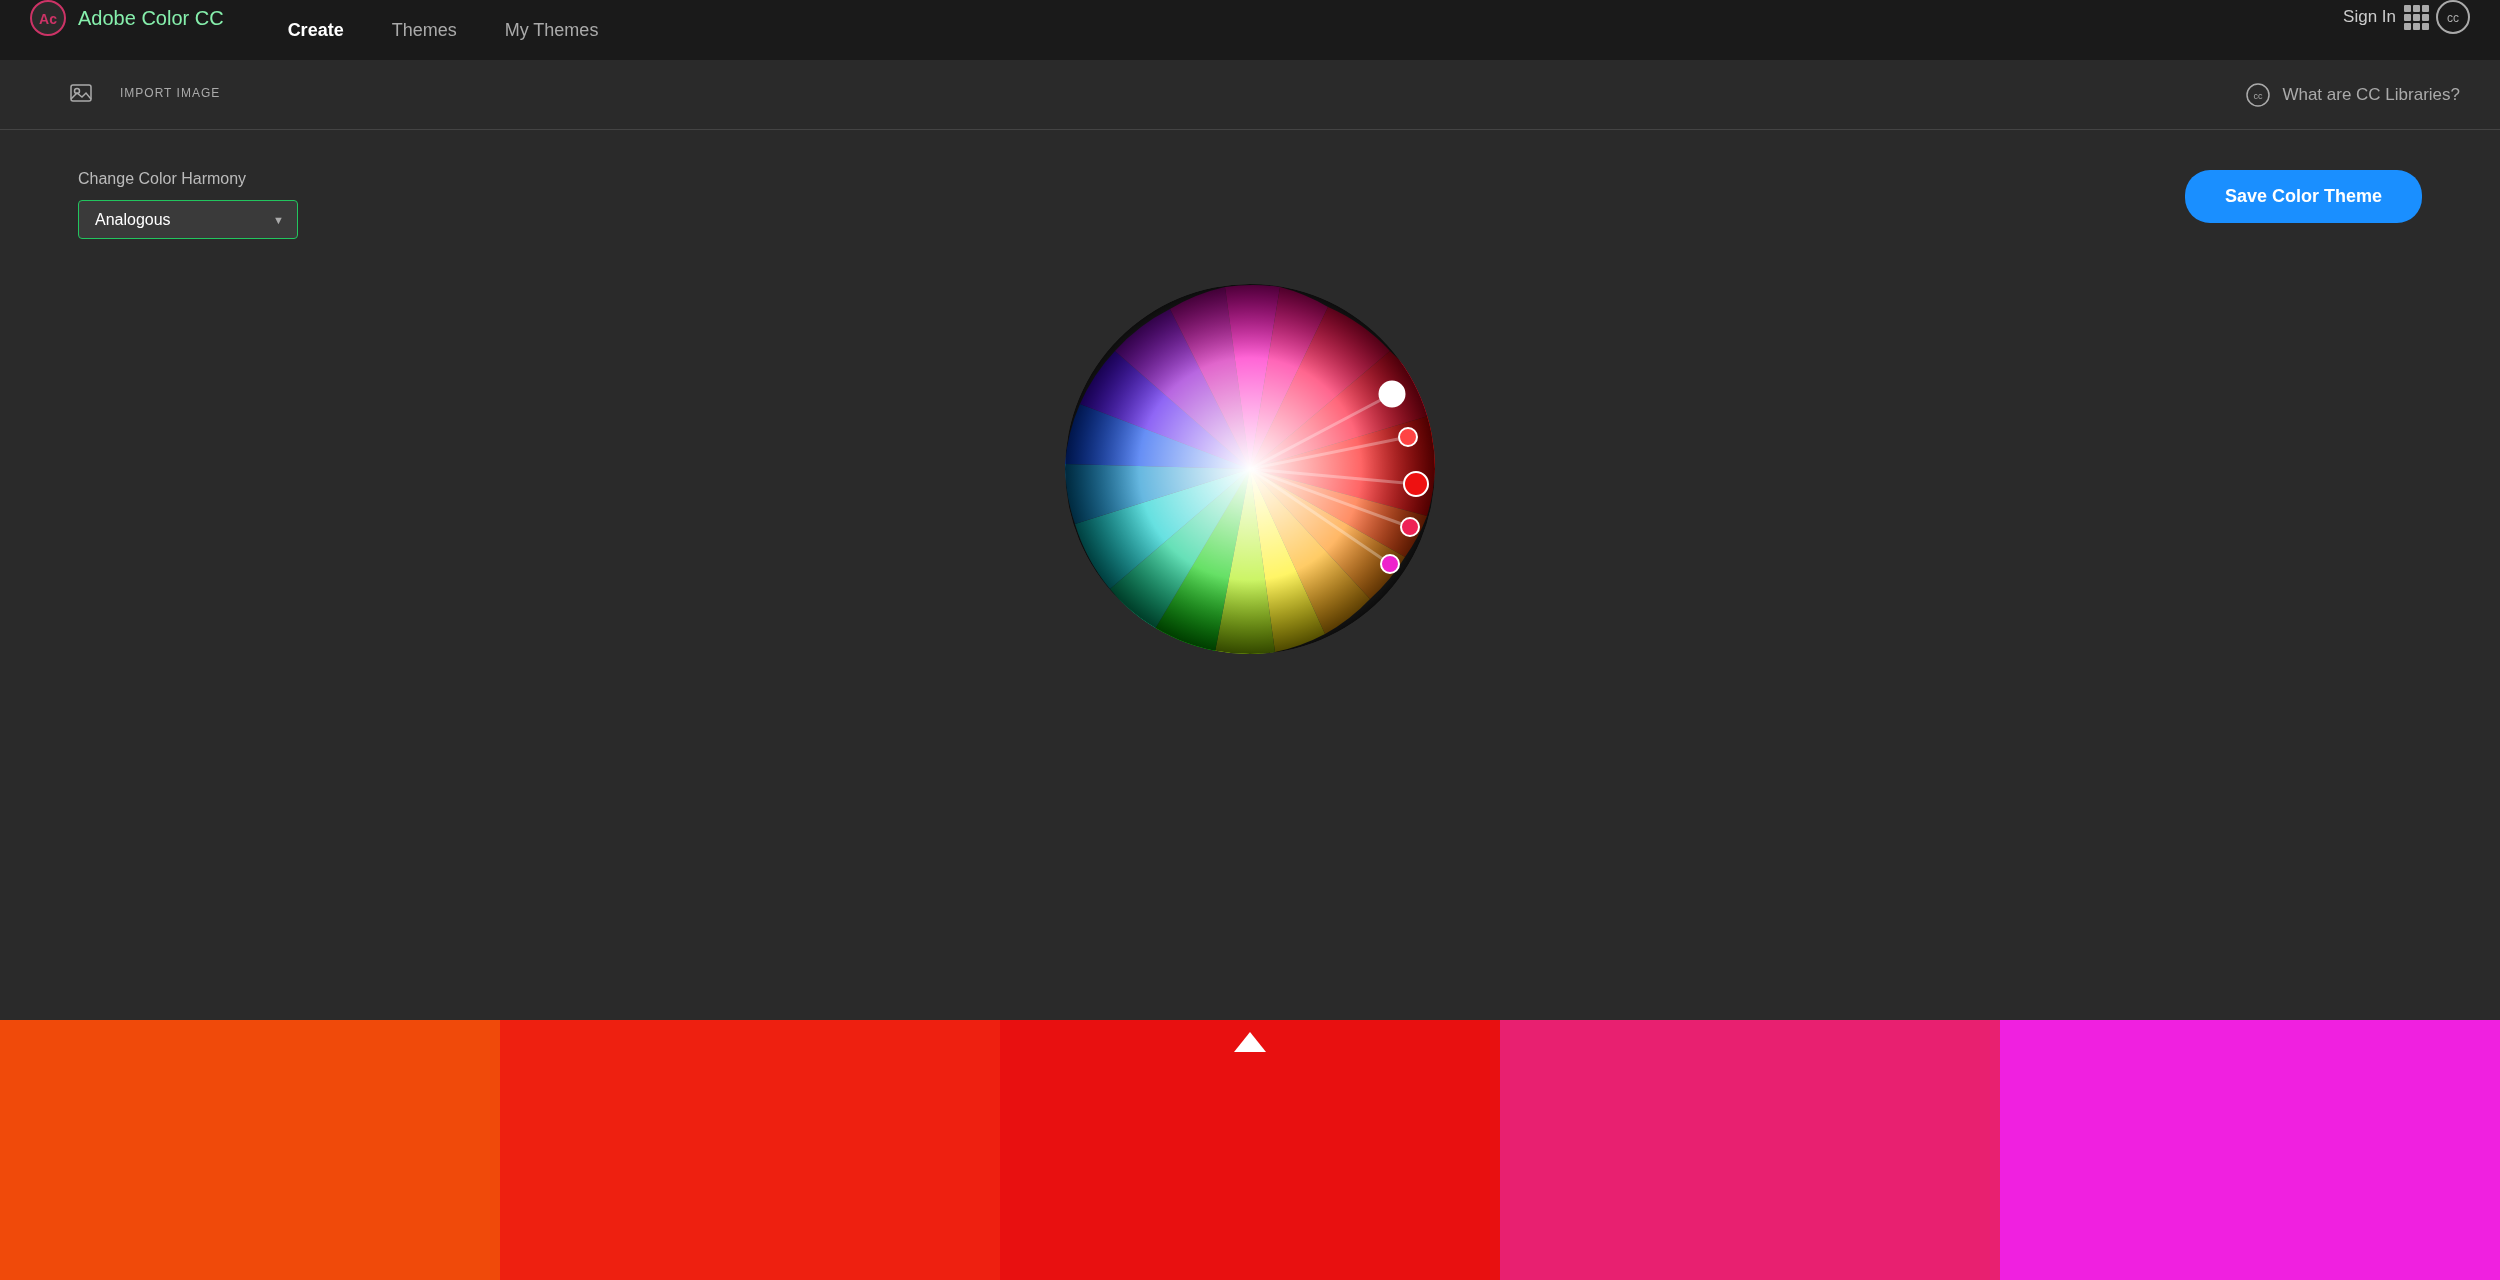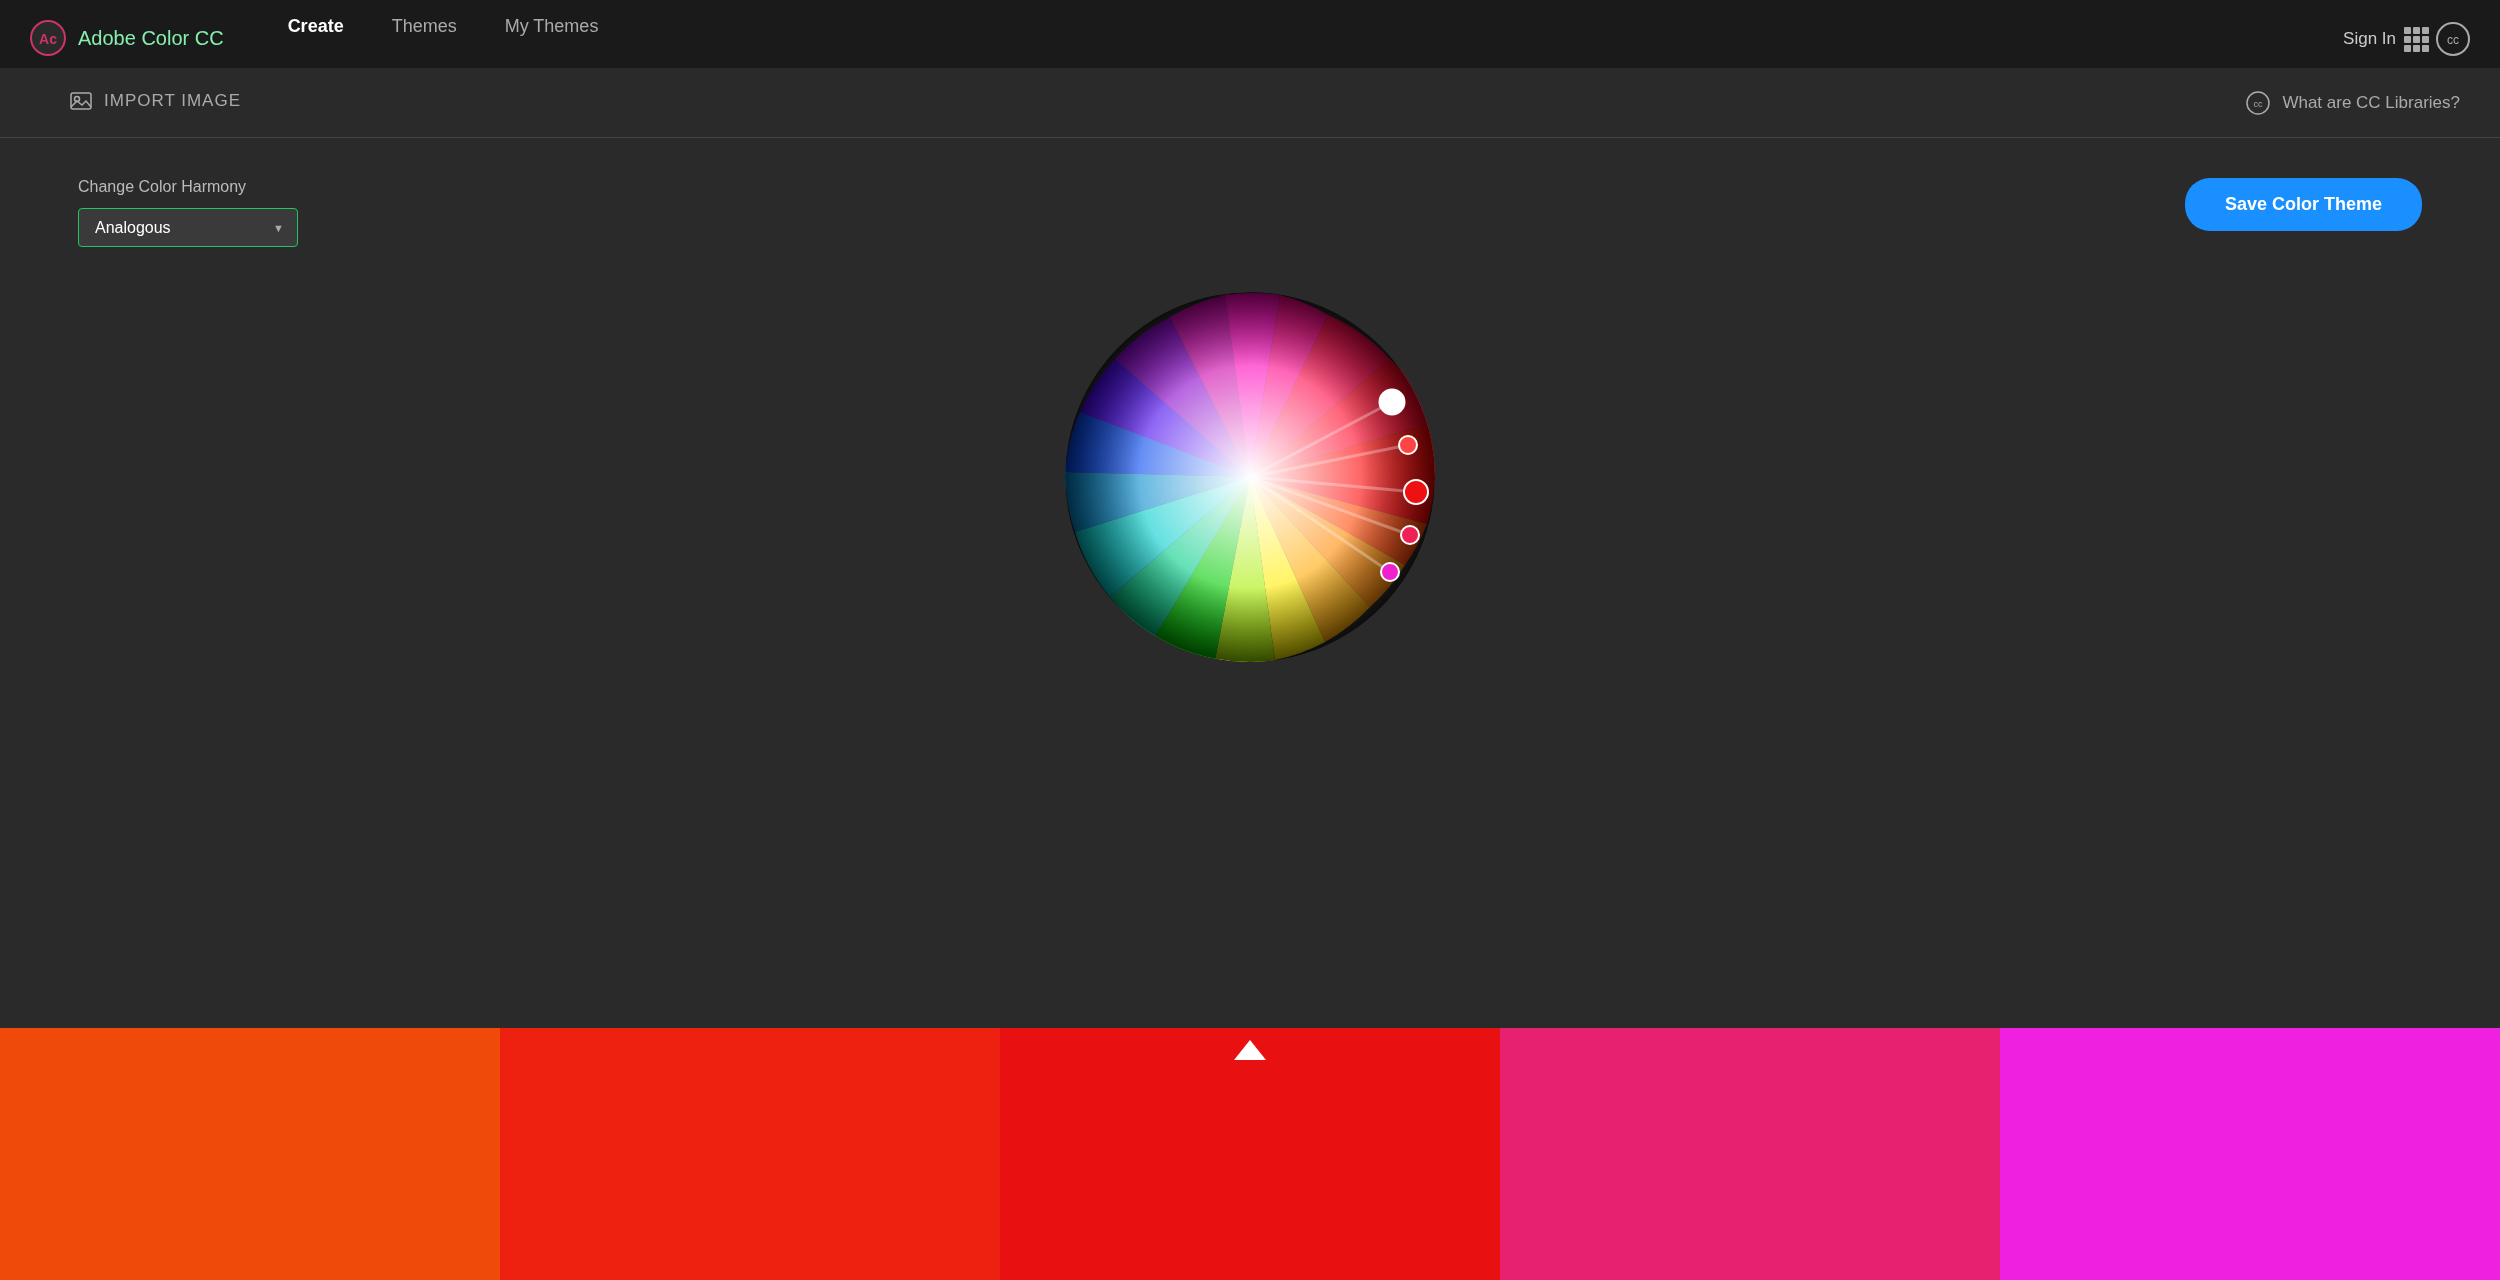--- a/index.html
+++ b/index.html
@@ -8,24 +8,24 @@
       color: #ccc;
       font-family: Arial, sans-serif;
       width: 2500px;
       min-height: 1280px;
       overflow-x: hidden;
     }
 
     
     .top-nav {
       background: #1a1a1a;
-      height: 68px;
-      display: flex;
-      align-items: flex-end;
-      padding: 12px 30px;
+      height: 60px;
+      display: flex;
+      align-items: flex-start;
+      padding: 0 30px;
       gap: 0;
     }
     .nav-brand {
       display: flex;
       align-items: center;
       gap: 12px;
       margin-right: 40px;
     }
     .nav-brand-logo {
       width: 36px;
@@ -90,25 +90,25 @@
       position: relative;
     }
     .sub-nav-tabs {
       display: flex;
       gap: 0;
       height: 100%;
     }
     .sub-tab {
       display: flex;
       align-items: center;
-      gap: 12px;
+      gap: 28px;
       padding: 0 30px;
       cursor: pointer;
       color: #aaa;
-      font-size: 17px;
+      font-size: 12px;
       letter-spacing: 1px;
       text-transform: uppercase;
       border-bottom: 3px solid transparent;
       height: 100%;
     }
     .sub-tab.active {
       color: #fff;
       border-bottom: 3px solid #1a8fff;
     }
     .sub-nav-right {

